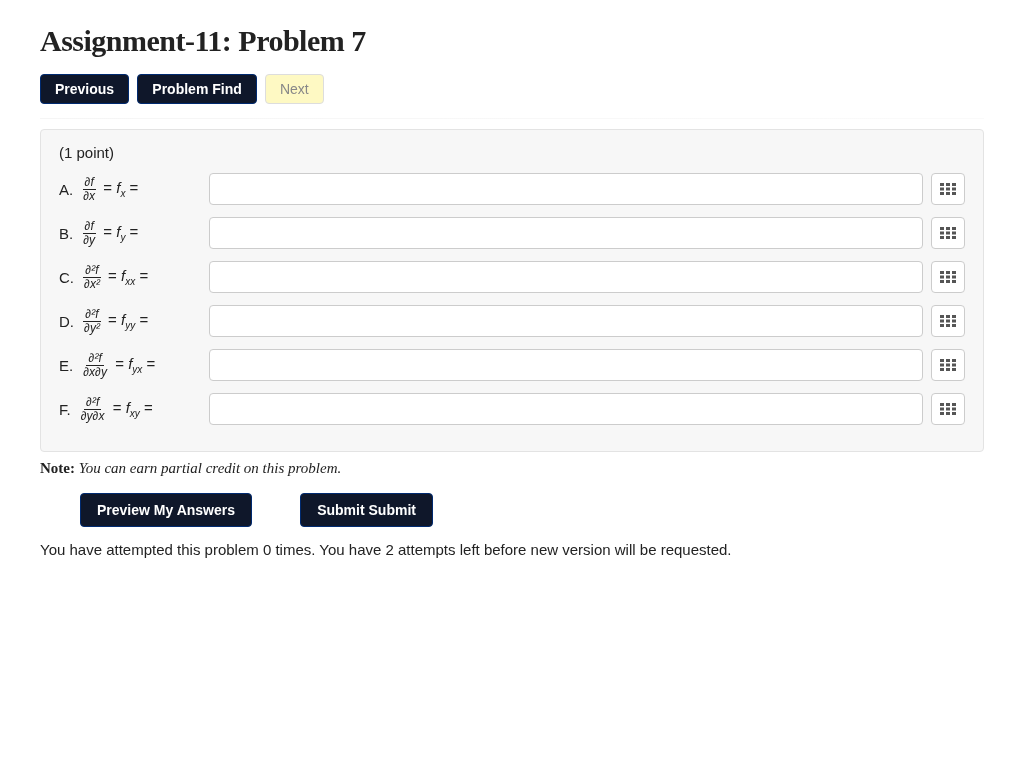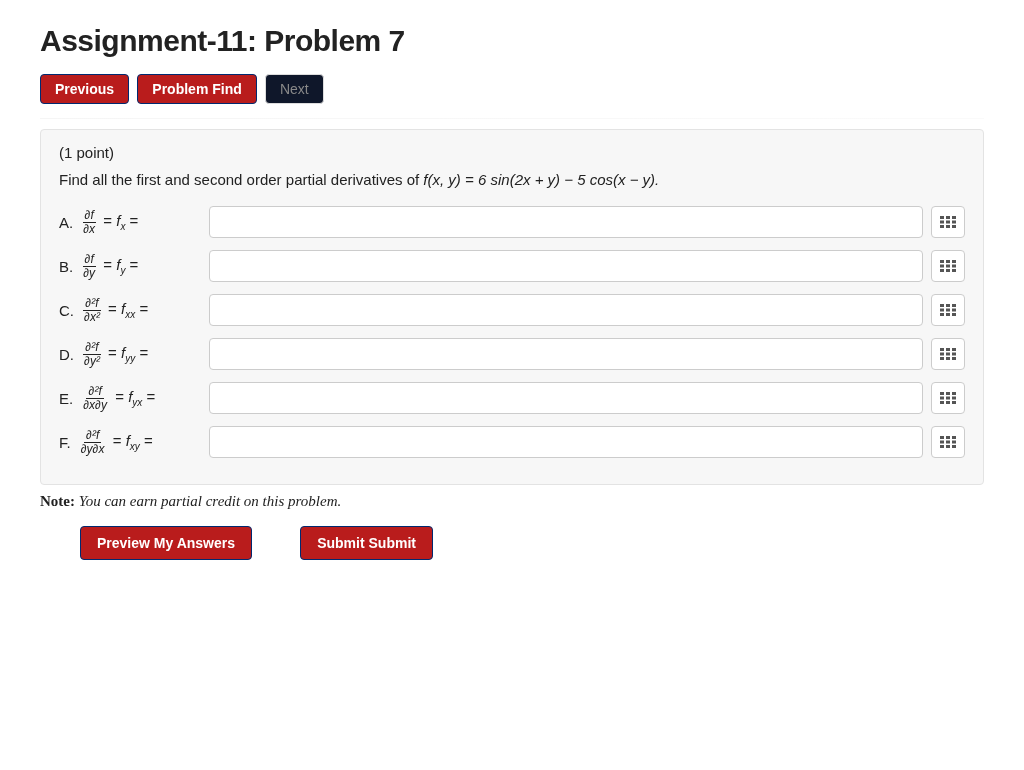--- a/index.html
+++ b/index.html
@@ -9,40 +9,41 @@
     font-family: "Helvetica Neue", Helvetica, Arial, sans-serif;
     font-size: 15px;
     color: #222;
     background: #fff;
   }
   h1 {
     font-size: 30px;
     font-weight: 800;
     margin: 4px 0 16px 0;
     letter-spacing: -0.5px;
+    font-family: Liberation Serif, serif;
   }
   .btn-row { margin-bottom: 14px; }
   .btn {
     display: inline-block;
     padding: 6px 14px;
     font-size: 14px;
     font-weight: bold;
     border-radius: 4px;
     margin-right: 4px;
     cursor: pointer;
     border: 1px solid transparent;
     vertical-align: middle;
   }
   .btn-primary {
-    background: #b91c1c;
+    background: #0f172a;
     color: #fff;
     border: 1px solid #002a70;
   }
   .btn-default {
-    background: #0f172a;
+    background: #fef9c3;
     color: #888;
     border: 1px solid #ddd;
     font-weight: normal;
   }
   .panel {
     border: 1px solid #e3e3e3;
     border-radius: 4px;
     background: #f7f7f7;
     padding: 14px 18px;
   }
@@ -116,23 +117,20 @@
 <div class="btn-row">
   <span class="btn btn-primary">Previous</span>
   <span class="btn btn-primary">Problem Find</span>
   <span class="btn btn-default">Next</span>
 </div>
 
 <hr class="fade">
 
 <div class="panel">
   <div>(1 point)</div>
-  <div class="prompt">
-    <span>Find all the first and second order partial derivatives of </span><span class="fstyle">f(x, y) = 6 sin(2x + y) − 5 cos(x − y).</span>
-  </div>
   <div id="questions">
       <div class="question-row">
         <div class="q-label">
           <span class="q-letter">A.</span>
           <span class="math"><span class="frac">
               <span class="num"><i>∂f</i></span>
               <span class="den"><i>∂x</i></span>
             </span> = <span class="fstyle">f</span><span class="sub">x</span> = </span>
         </div>
         <input class="answer" type="text" style="">
@@ -271,13 +269,14 @@
 <div class="note">
   <b>Note:</b><i> You can earn partial credit on this problem.</i>
 </div>
 
 <div class="action-row">
   <span class="btn btn-primary">Preview My Answers</span>
   <span class="btn btn-primary">Submit Submit</span>
 </div>
 
 <div class="status">
+  <p>You have attempted this problem 0 times. You have 2 attempts left before new version will be requested.</p>
 </div>
 
 </body></html>

